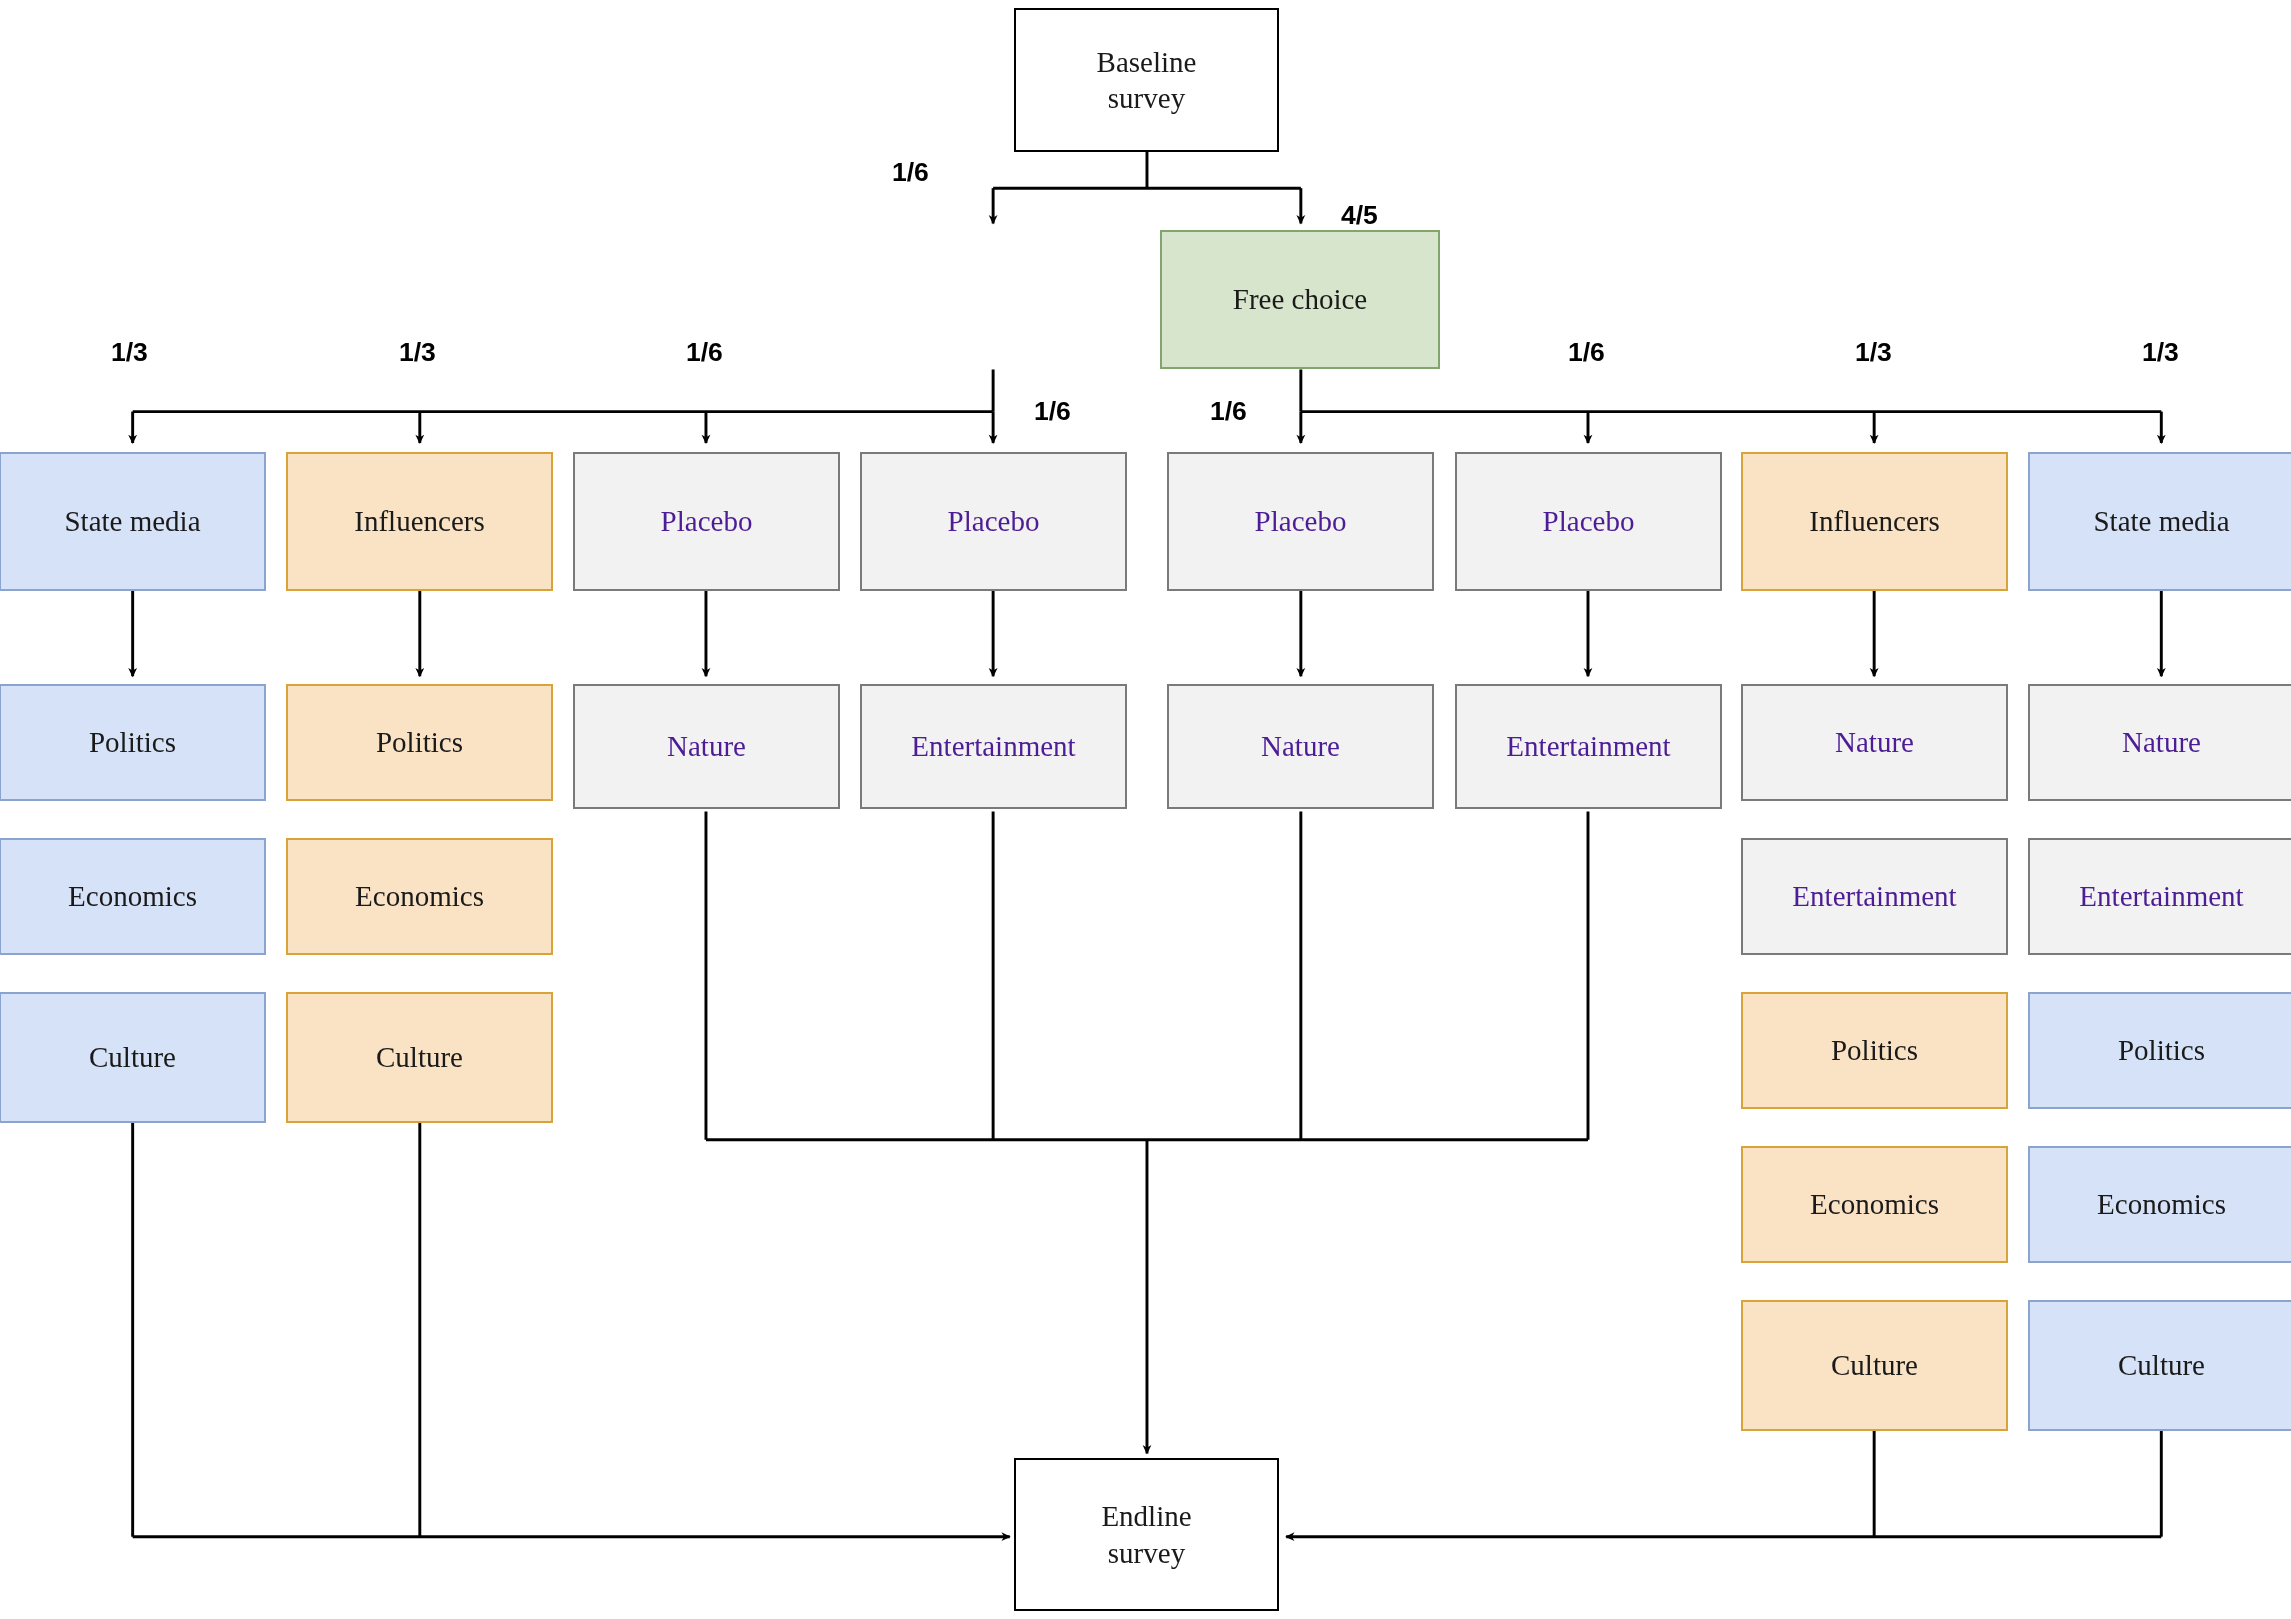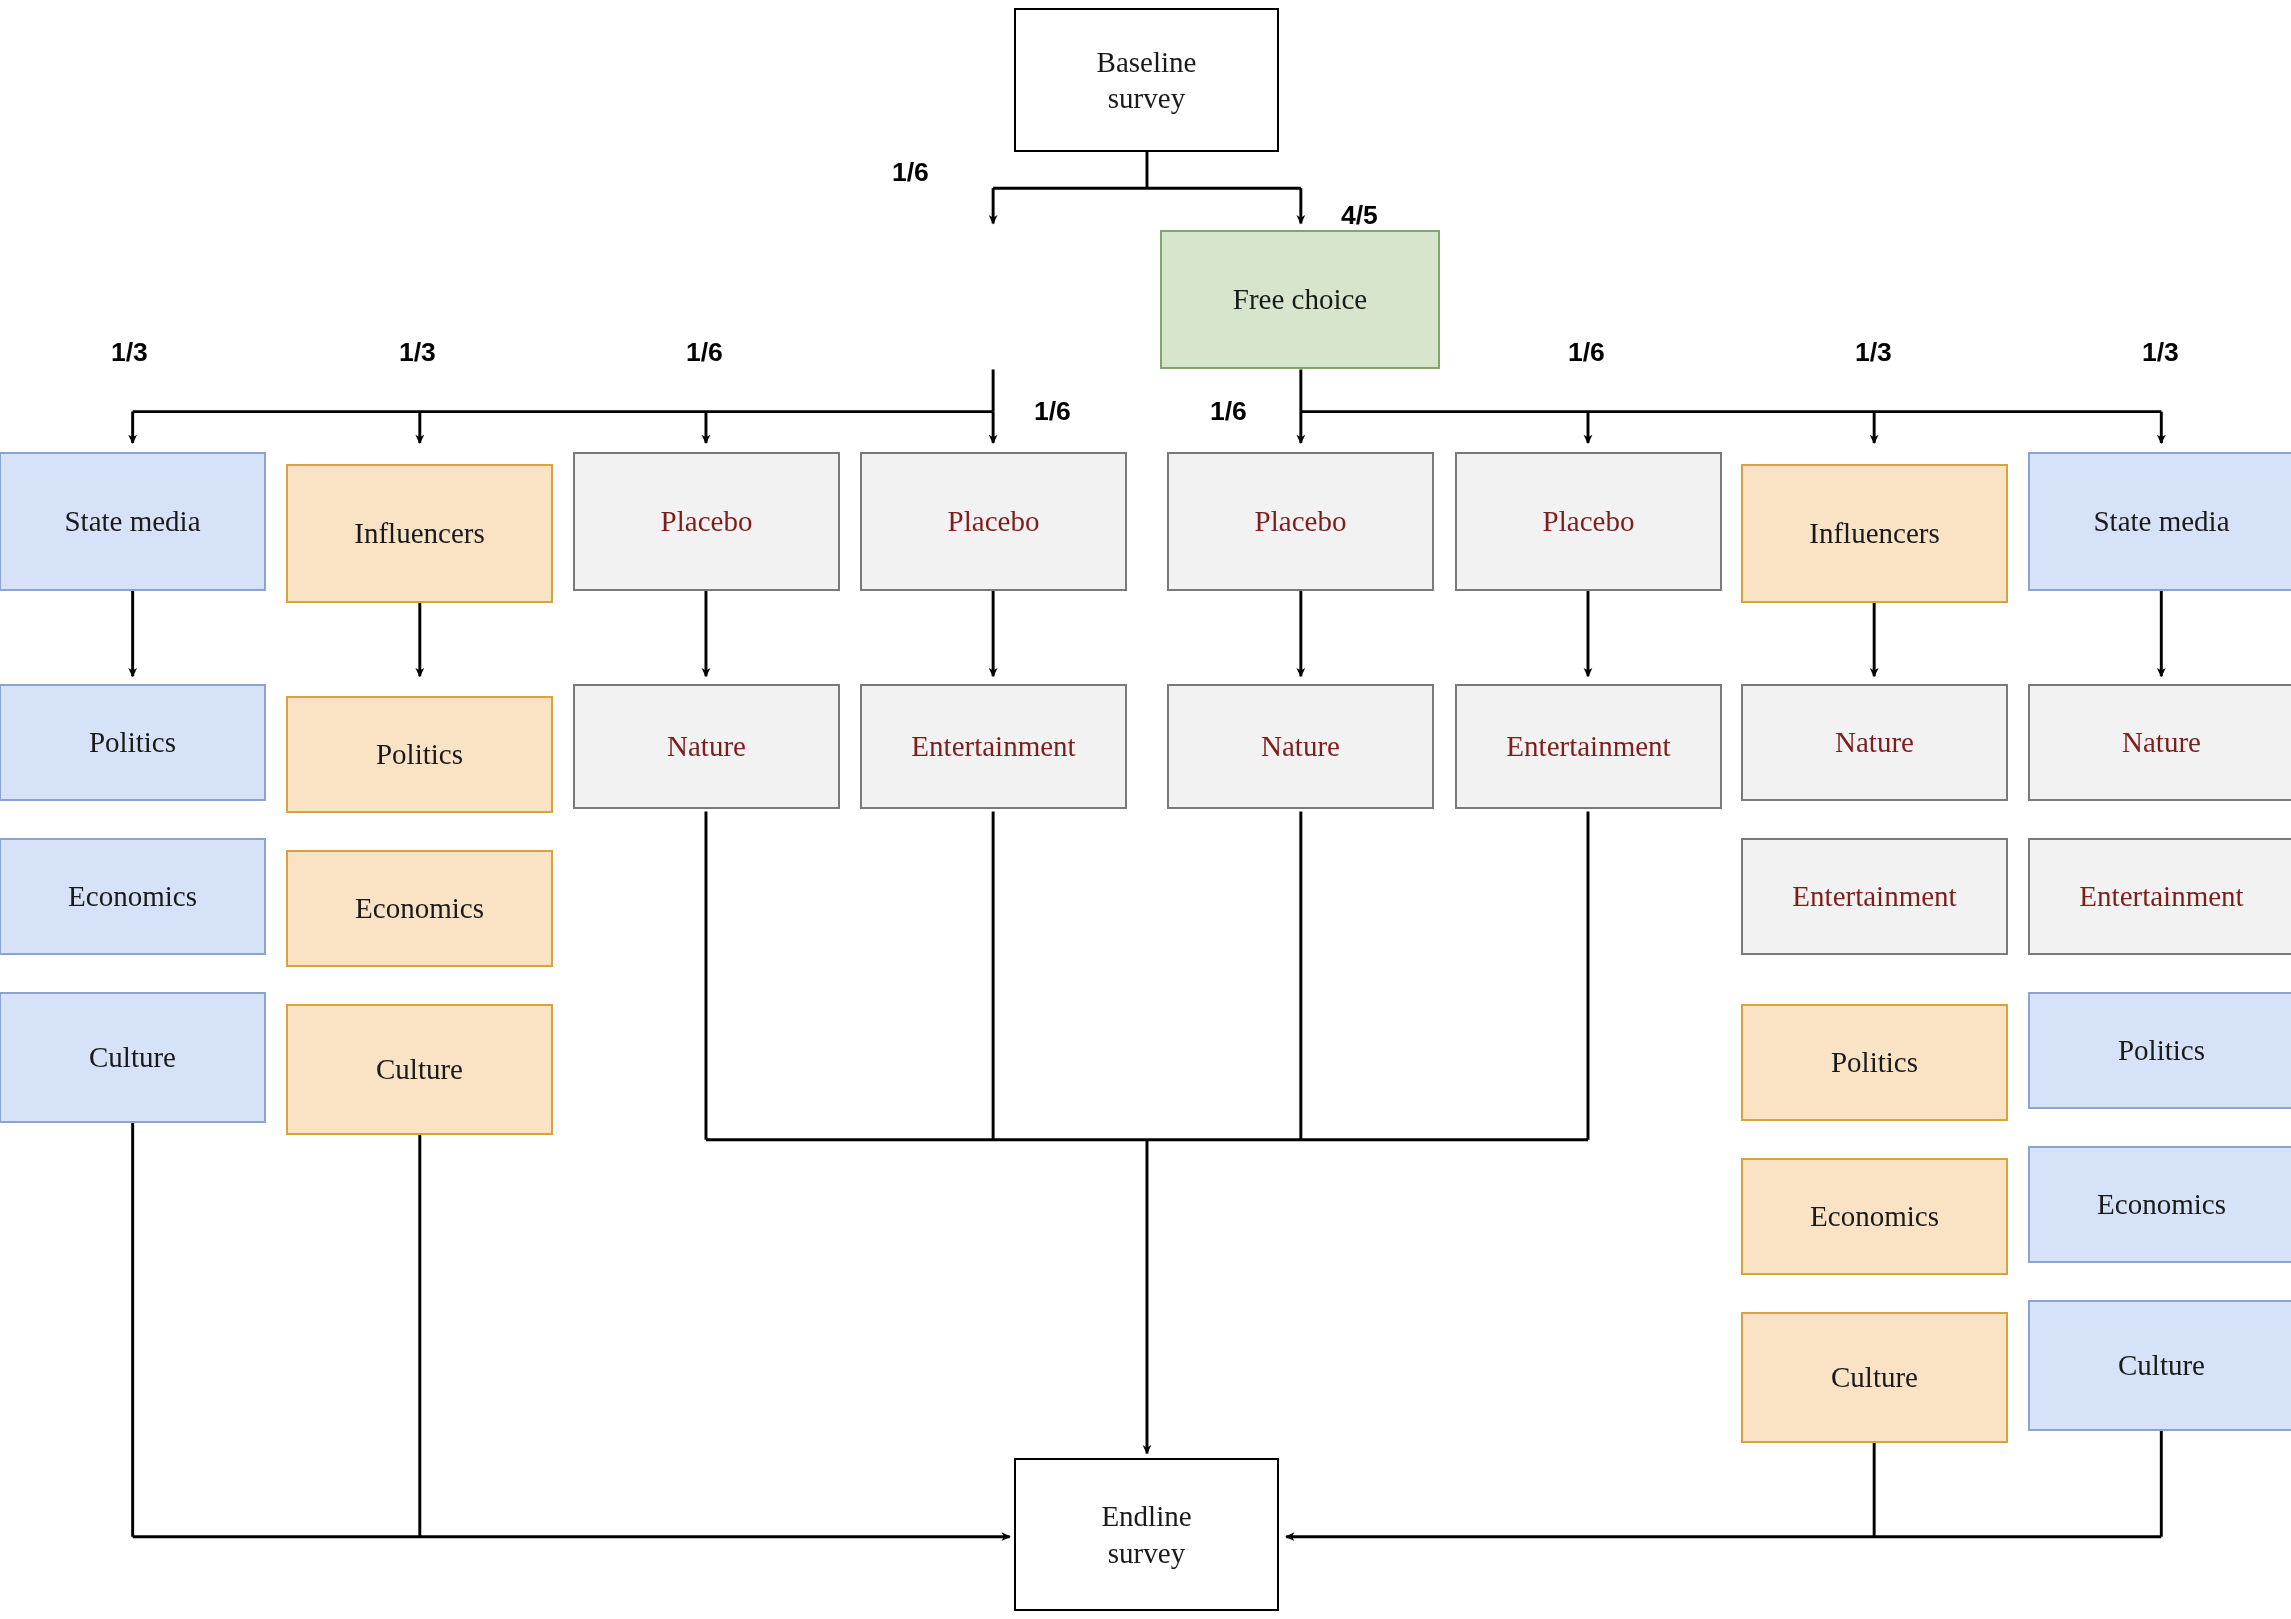--- a/index.html
+++ b/index.html
@@ -53,26 +53,25 @@
     background: #D6E5CC;
     border-color: #82A56E;
   }
   .node.blue {
     background: #D6E2F7;
     border-color: #8AA4CF;
   }
   .node.orange {
     background: #FAE3C5;
     border-color: #D8A43A;
-    margin-top: 12px;
   }
   .node.grey {
     background: #F2F2F2;
     border-color: #7A7A7A;
-    color: #7f1d1d;
+    color: #4c1d95;
     text-align: right;
   }
   .frac {
     position: absolute;
     font-family: "Liberation Sans", "DejaVu Sans", sans-serif;
     font-weight: bold;
     font-size: 26.5px;
     color: #000000;
     white-space: nowrap;
   }

